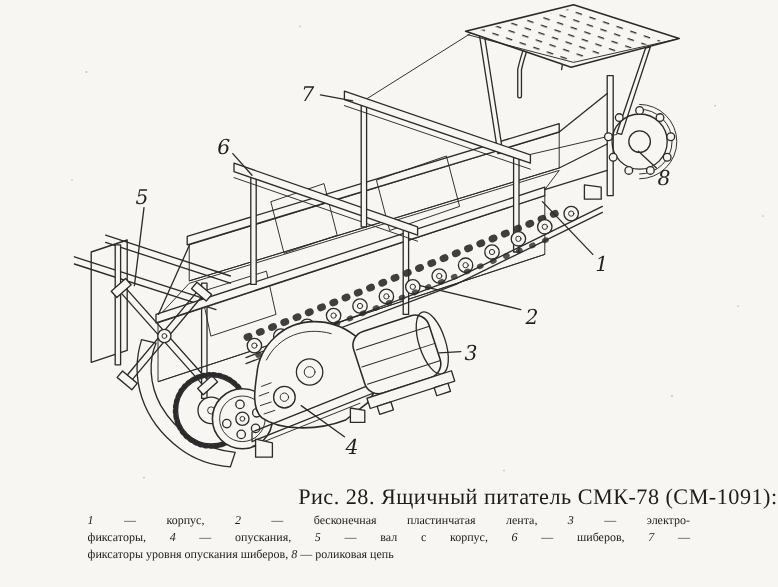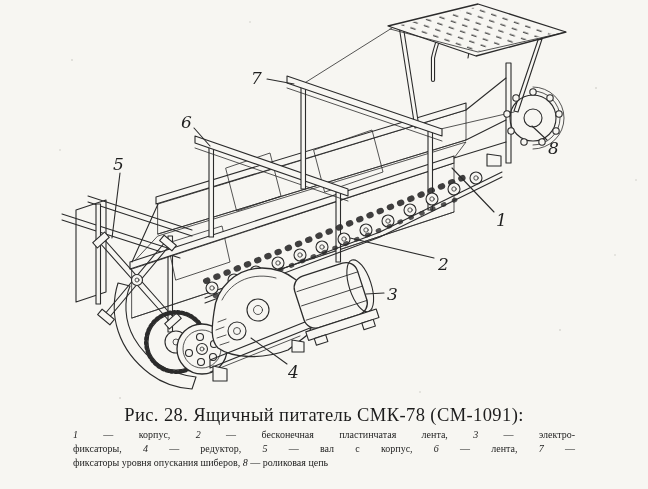--- a/index.html
+++ b/index.html
@@ -1,19 +1,19 @@
 <!DOCTYPE html>
 <html><head>
 <meta charset="utf-8">
 <style>
   html,body{margin:0;padding:0;}
   body{width:648px;height:489px;background:#f7f6f2;overflow:hidden;}
   .page{position:relative;width:648px;height:489px;font-family:"Liberation Serif",serif;color:#1d1d1d;}
   .figure-svg{display:block;}
-  .cap-title{text-align:center;font-size:18.5px;margin-top:1px;letter-spacing:.4px;white-space:nowrap;}
+  .cap-title{text-align:right;font-size:18.5px;margin-top:1px;letter-spacing:.4px;white-space:nowrap;}
   .legend{width:502px;margin:4px auto 0;font-size:10px;line-height:1.05;}
   .legend-line{min-height:14px;}
   .legend-line.justify{text-align:justify;text-align-last:justify;}
   .legend-line.center{text-align:left;}
   .legend i{font-style:italic;}
   
   .ink{stroke:#2b2b2b;fill:none;stroke-width:1.1;}
   .ink-thin{stroke:#2b2b2b;fill:none;stroke-width:.8;}
   .pf{fill:#f7f6f2;stroke:#2b2b2b;stroke-width:1.1;}
   .pf2{fill:#f7f6f2;stroke:#2b2b2b;stroke-width:1.3;}
@@ -259,17 +259,17 @@
         <line class="ink" x1="547" y1="140" x2="532" y2="126"></line>
         <text class="co" x="548" y="154">8</text>
       </g>
     </g>
   </g>
 </svg>
 
 <div class="cap-title">Рис. 28. Ящичный питатель СМК-78 (СМ-1091):</div>
 <div class="legend">
   <div class="legend-line justify"><i>1</i><span> — корпус, </span><i>2</i><span> — бесконечная пластинчатая лента, </span><i>3</i><span> — электро-</span></div>
-  <div class="legend-line justify"><span>фиксаторы, </span><i>4</i><span> — редуктор, </span><i>5</i><span> — вал с корпус, </span><i>6</i><span> — лента, </span><i>7</i><span> —</span></div>
+  <div class="legend-line justify"><span>фиксаторы, </span><i>4</i><span> — опускания, </span><i>5</i><span> — вал с корпус, </span><i>6</i><span> — шиберов, </span><i>7</i><span> —</span></div>
   <div class="legend-line center"><span>фиксаторы уровня опускания шиберов, </span><i>8</i><span> — роликовая цепь</span></div>
 </div>
 
 </div>
 
 </body></html>

